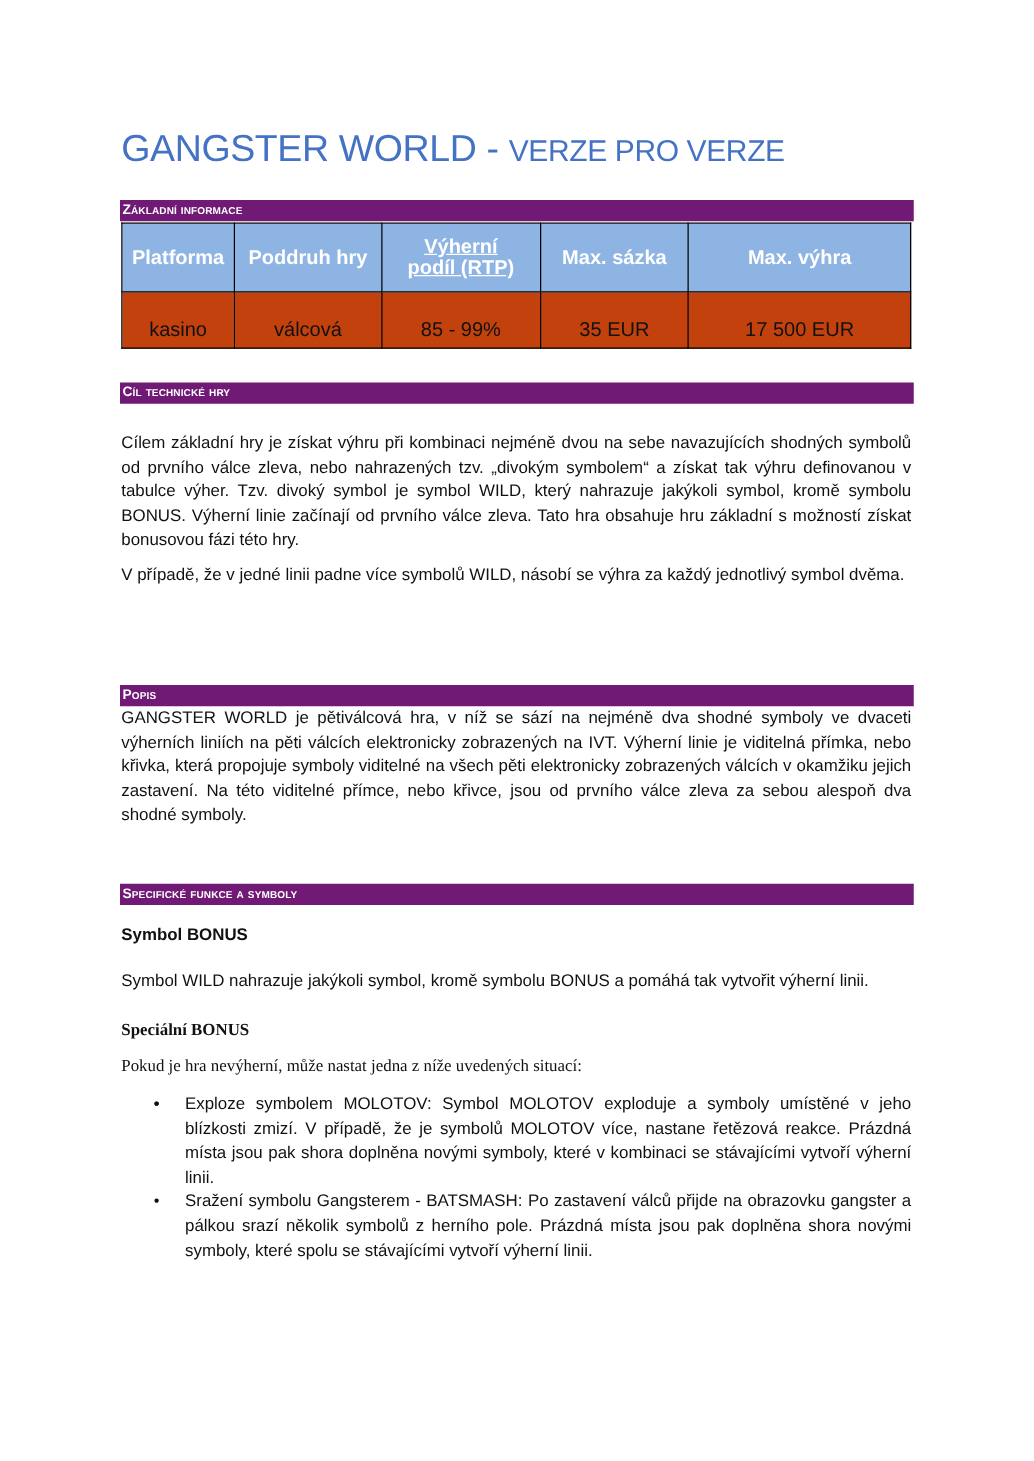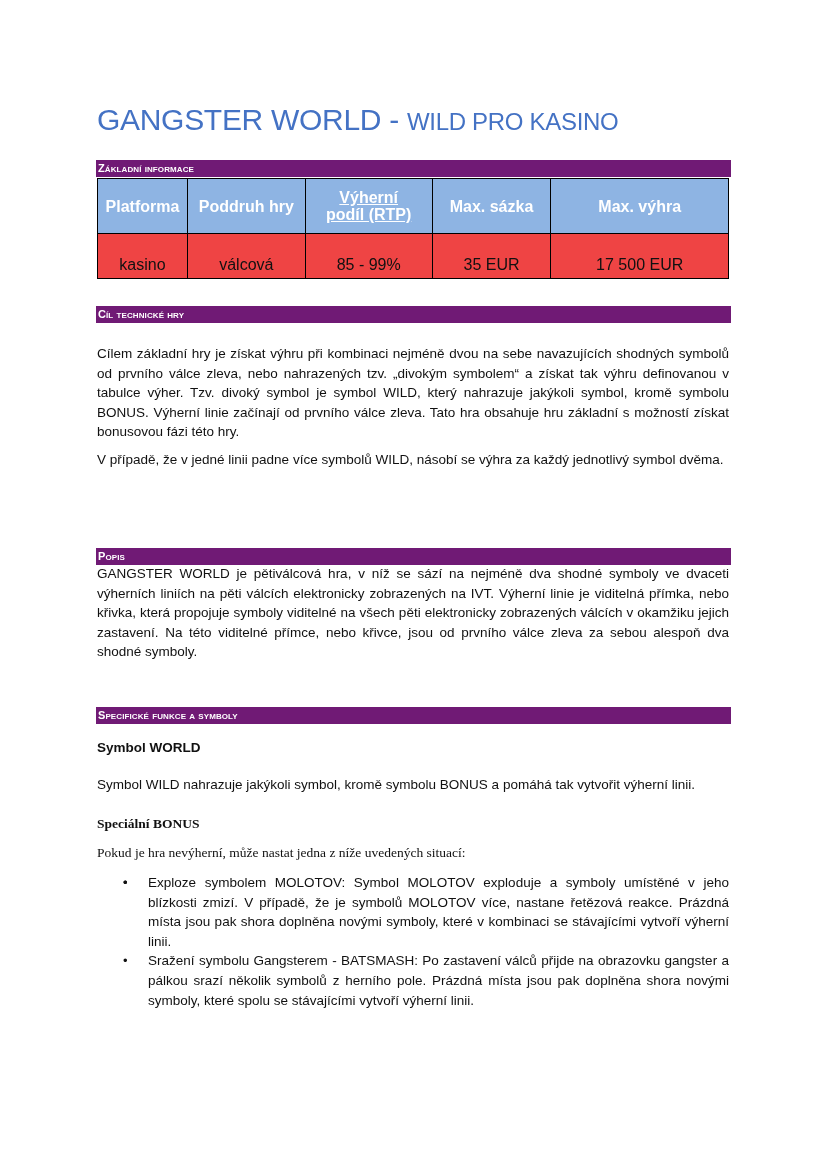--- a/index.html
+++ b/index.html
@@ -23,21 +23,21 @@
   table.info {
     position: absolute; left: 97px; top: 178px; width: 632px;
     border-collapse: collapse; font-size: 16px;
   }
   table.info th, table.info td {
     border: 1.5px solid #000000; text-align: center; padding: 0;
   }
   table.info th {
     background: #8eb4e3; color: #ffffff; font-weight: bold; height: 54px; line-height: 17px;
   }
-  table.info td { background: #ef4444; height: 40px; vertical-align: bottom; padding-bottom: 4px; }
+  table.info td { background: #c2410c; height: 40px; vertical-align: bottom; padding-bottom: 4px; }
   .para {
     position: absolute; left: 97px; width: 632px;
     font-size: 13.5px; line-height: 19.6px; text-align: justify; margin: 0;
   }
   .subhead {
     position: absolute; left: 97px; font-size: 13.5px; font-weight: bold; margin: 0;
   }
   ul.bullets {
     position: absolute; left: 97px; top: 873px; width: 632px;
     margin: 0; padding: 0; list-style: none;
@@ -47,21 +47,21 @@
     font-size: 13.5px; line-height: 19.6px; text-align: justify; margin-bottom: 0;
   }
   ul.bullets li .bullet-icon {
     position: absolute; left: 26px; top: 0; font-size: 13px;
   }
 </style>
 </head>
 <body>
 
 <h1 class="page-title" style="margin:0;font-weight:normal;">
-  <span>GANGSTER WORLD - </span><span class="sub">WILD PRO KASINO</span>
+  <span>GANGSTER WORLD - </span><span class="sub">VERZE PRO VERZE</span>
 </h1>
 
 <div class="section-bar" style="top:160px;">Základní informace</div>
 
 <table class="info">
   <colgroup>
     <col style="width:90px">
       <col style="width:118px">
       <col style="width:127px">
       <col style="width:119px">
@@ -91,21 +91,21 @@
 
 <p class="para" style="top:344px;">Cílem základní hry je získat výhru při kombinaci nejméně dvou na sebe navazujících shodných symbolů od prvního válce zleva, nebo nahrazených tzv. „divokým symbolem“ a získat tak výhru definovanou v tabulce výher. Tzv. divoký symbol je symbol WILD, který nahrazuje jakýkoli symbol, kromě symbolu BONUS. Výherní linie začínají od prvního válce zleva. Tato hra obsahuje hru základní s možností získat bonusovou fázi této hry.</p>
 <p class="para" style="top:450px;">V případě, že v jedné linii padne více symbolů WILD, násobí se výhra za každý jednotlivý symbol dvěma.</p>
 
 <div class="section-bar" style="top:515px;margin-top:33px;">Popis</div>
 
 <p class="para" style="top:564px;">GANGSTER WORLD je pětiválcová hra, v níž se sází na nejméně dva shodné symboly ve dvaceti výherních liniích na pěti válcích elektronicky zobrazených na IVT. Výherní linie je viditelná přímka, nebo křivka, která propojuje symboly viditelné na všech pěti elektronicky zobrazených válcích v okamžiku jejich zastavení. Na této viditelné přímce, nebo křivce, jsou od prvního válce zleva za sebou alespoň dva shodné symboly.</p>
 
 <div class="section-bar" style="top:707px;">Specifické funkce a symboly</div>
 
-<p class="subhead" style="top:740px;">Symbol WORLD</p>
+<p class="subhead" style="top:740px;">Symbol BONUS</p>
 <p class="para" style="top:775px;">Symbol WILD nahrazuje jakýkoli symbol, kromě symbolu BONUS a pomáhá tak vytvořit výherní linii.</p>
 <p class="subhead" style="top:816px;font-family:Liberation Serif, serif;">Speciální BONUS</p>
 <p class="para" style="top:843px;font-family:Liberation Serif, serif;">Pokud je hra nevýherní, může nastat jedna z níže uvedených situací:</p>
 
 <ul class="bullets">
   <li>
     <span class="bullet-icon">•</span>
   </li>
   <li>
     <span class="bullet-icon">•</span>

